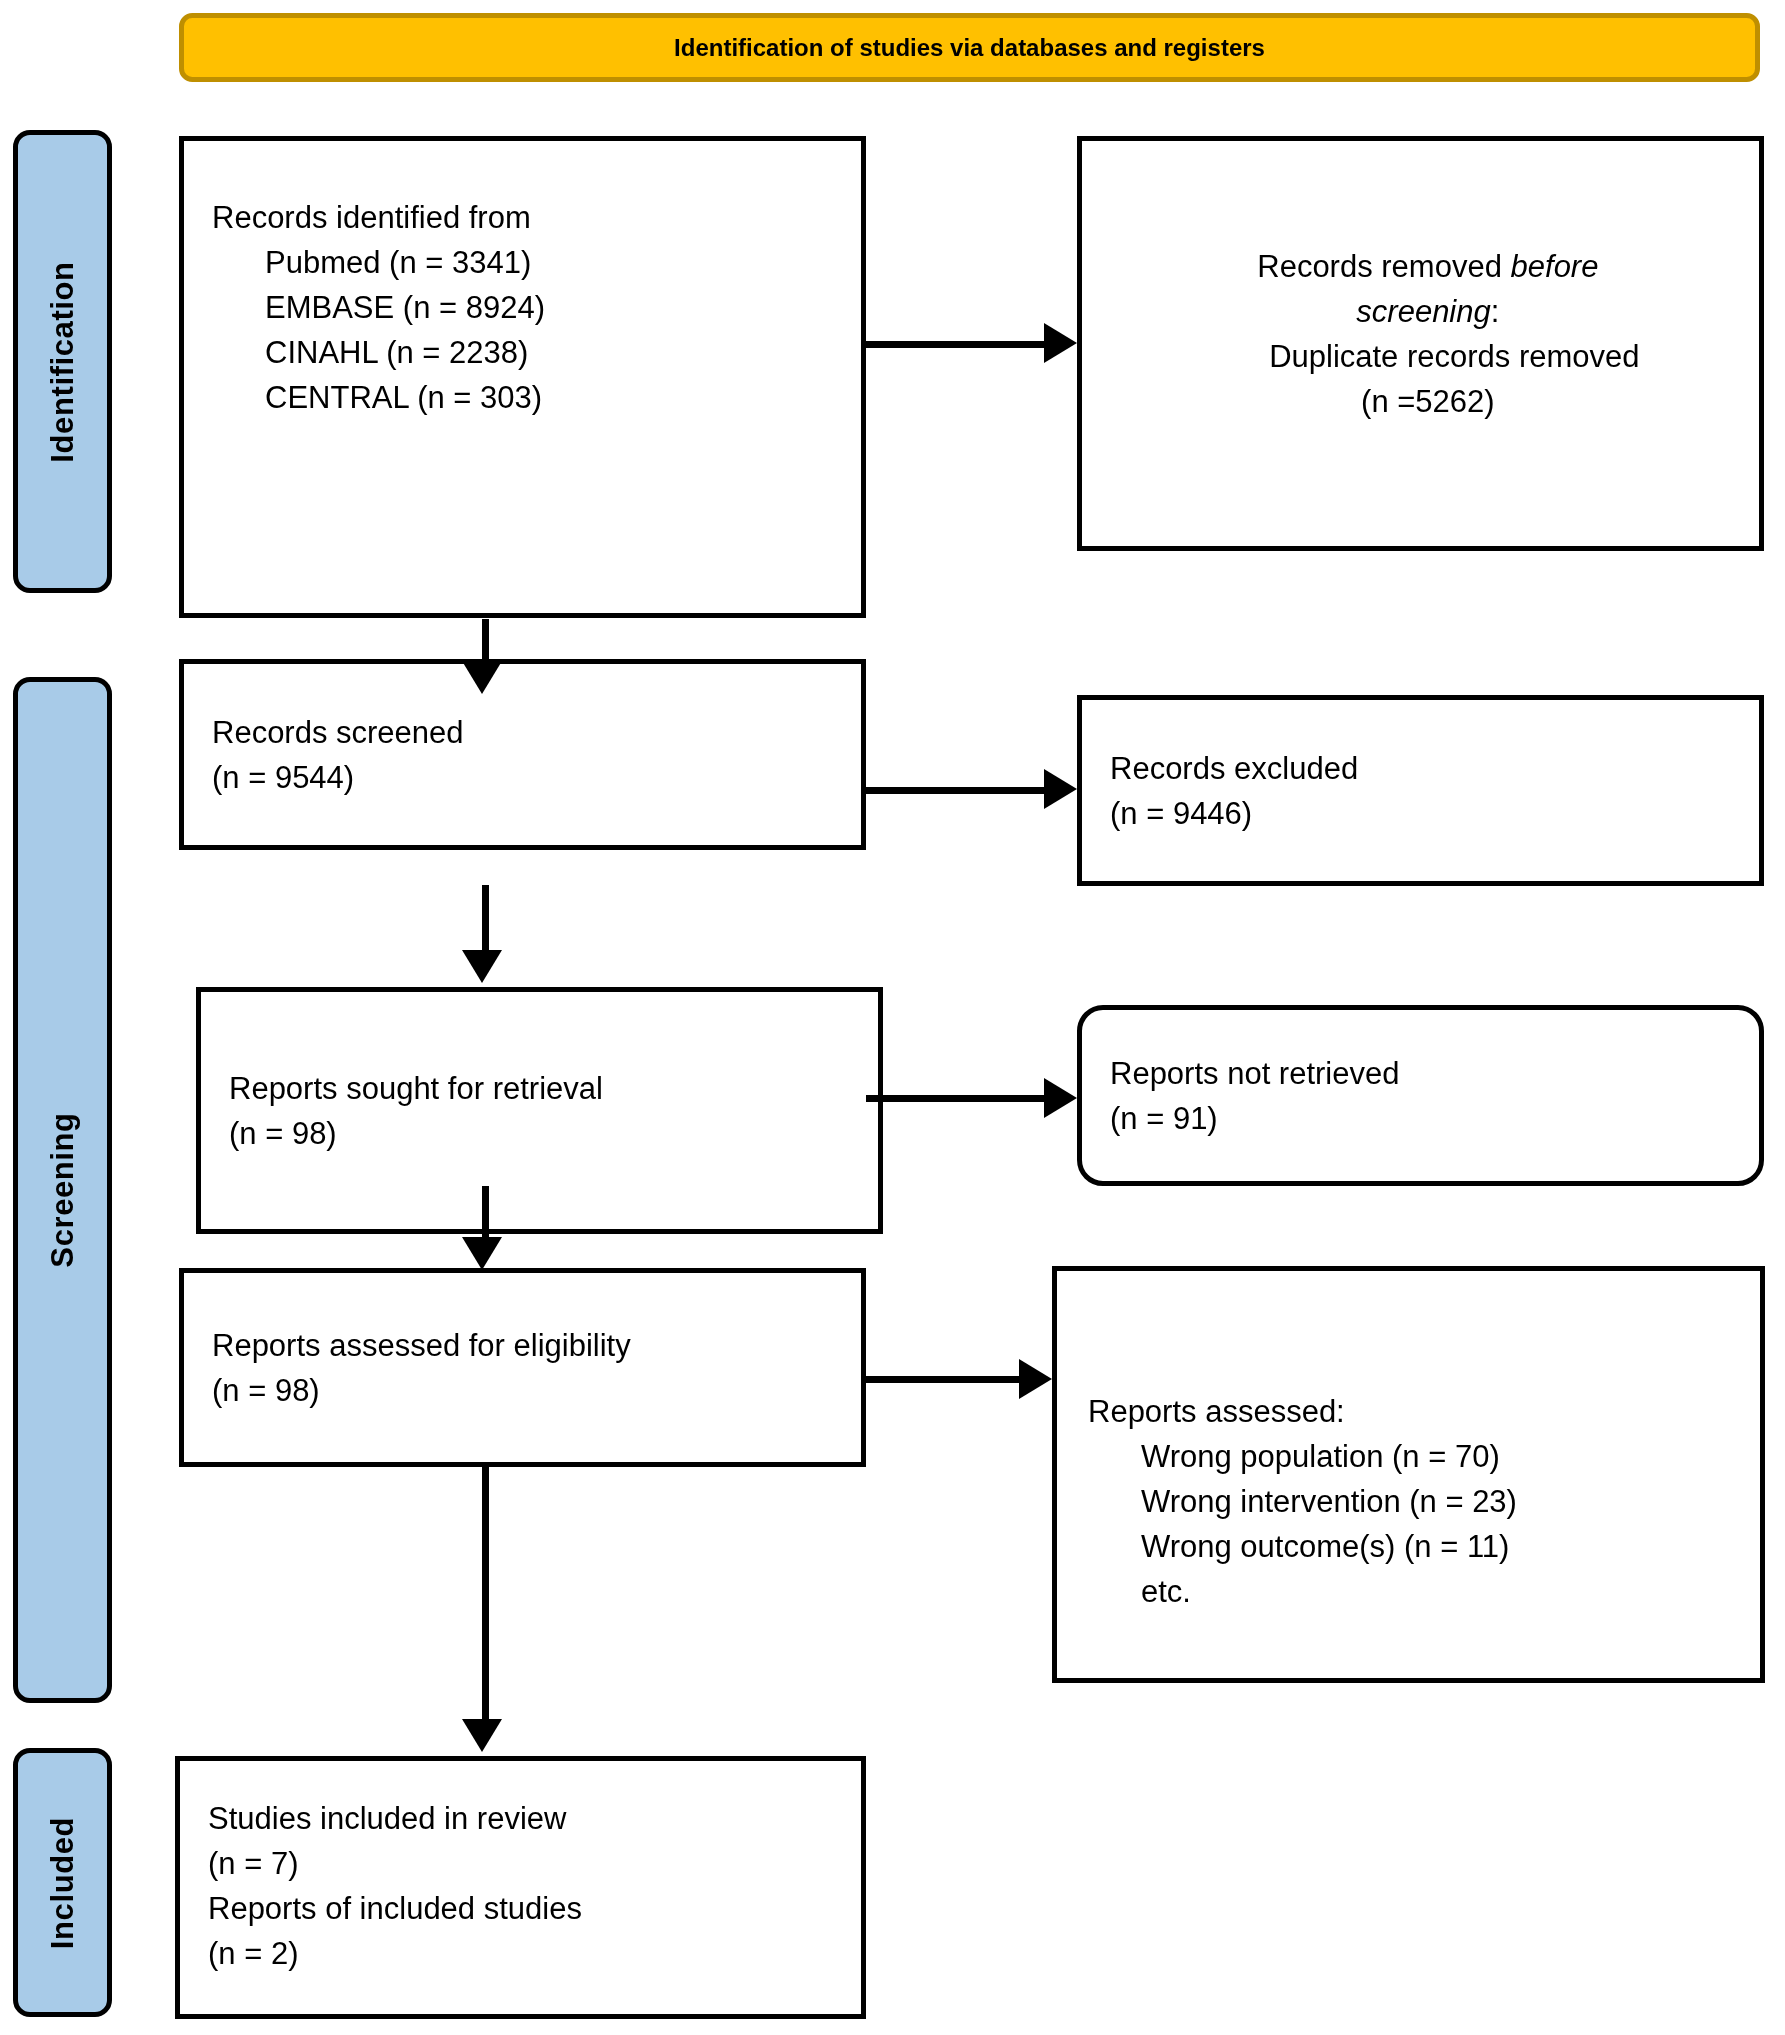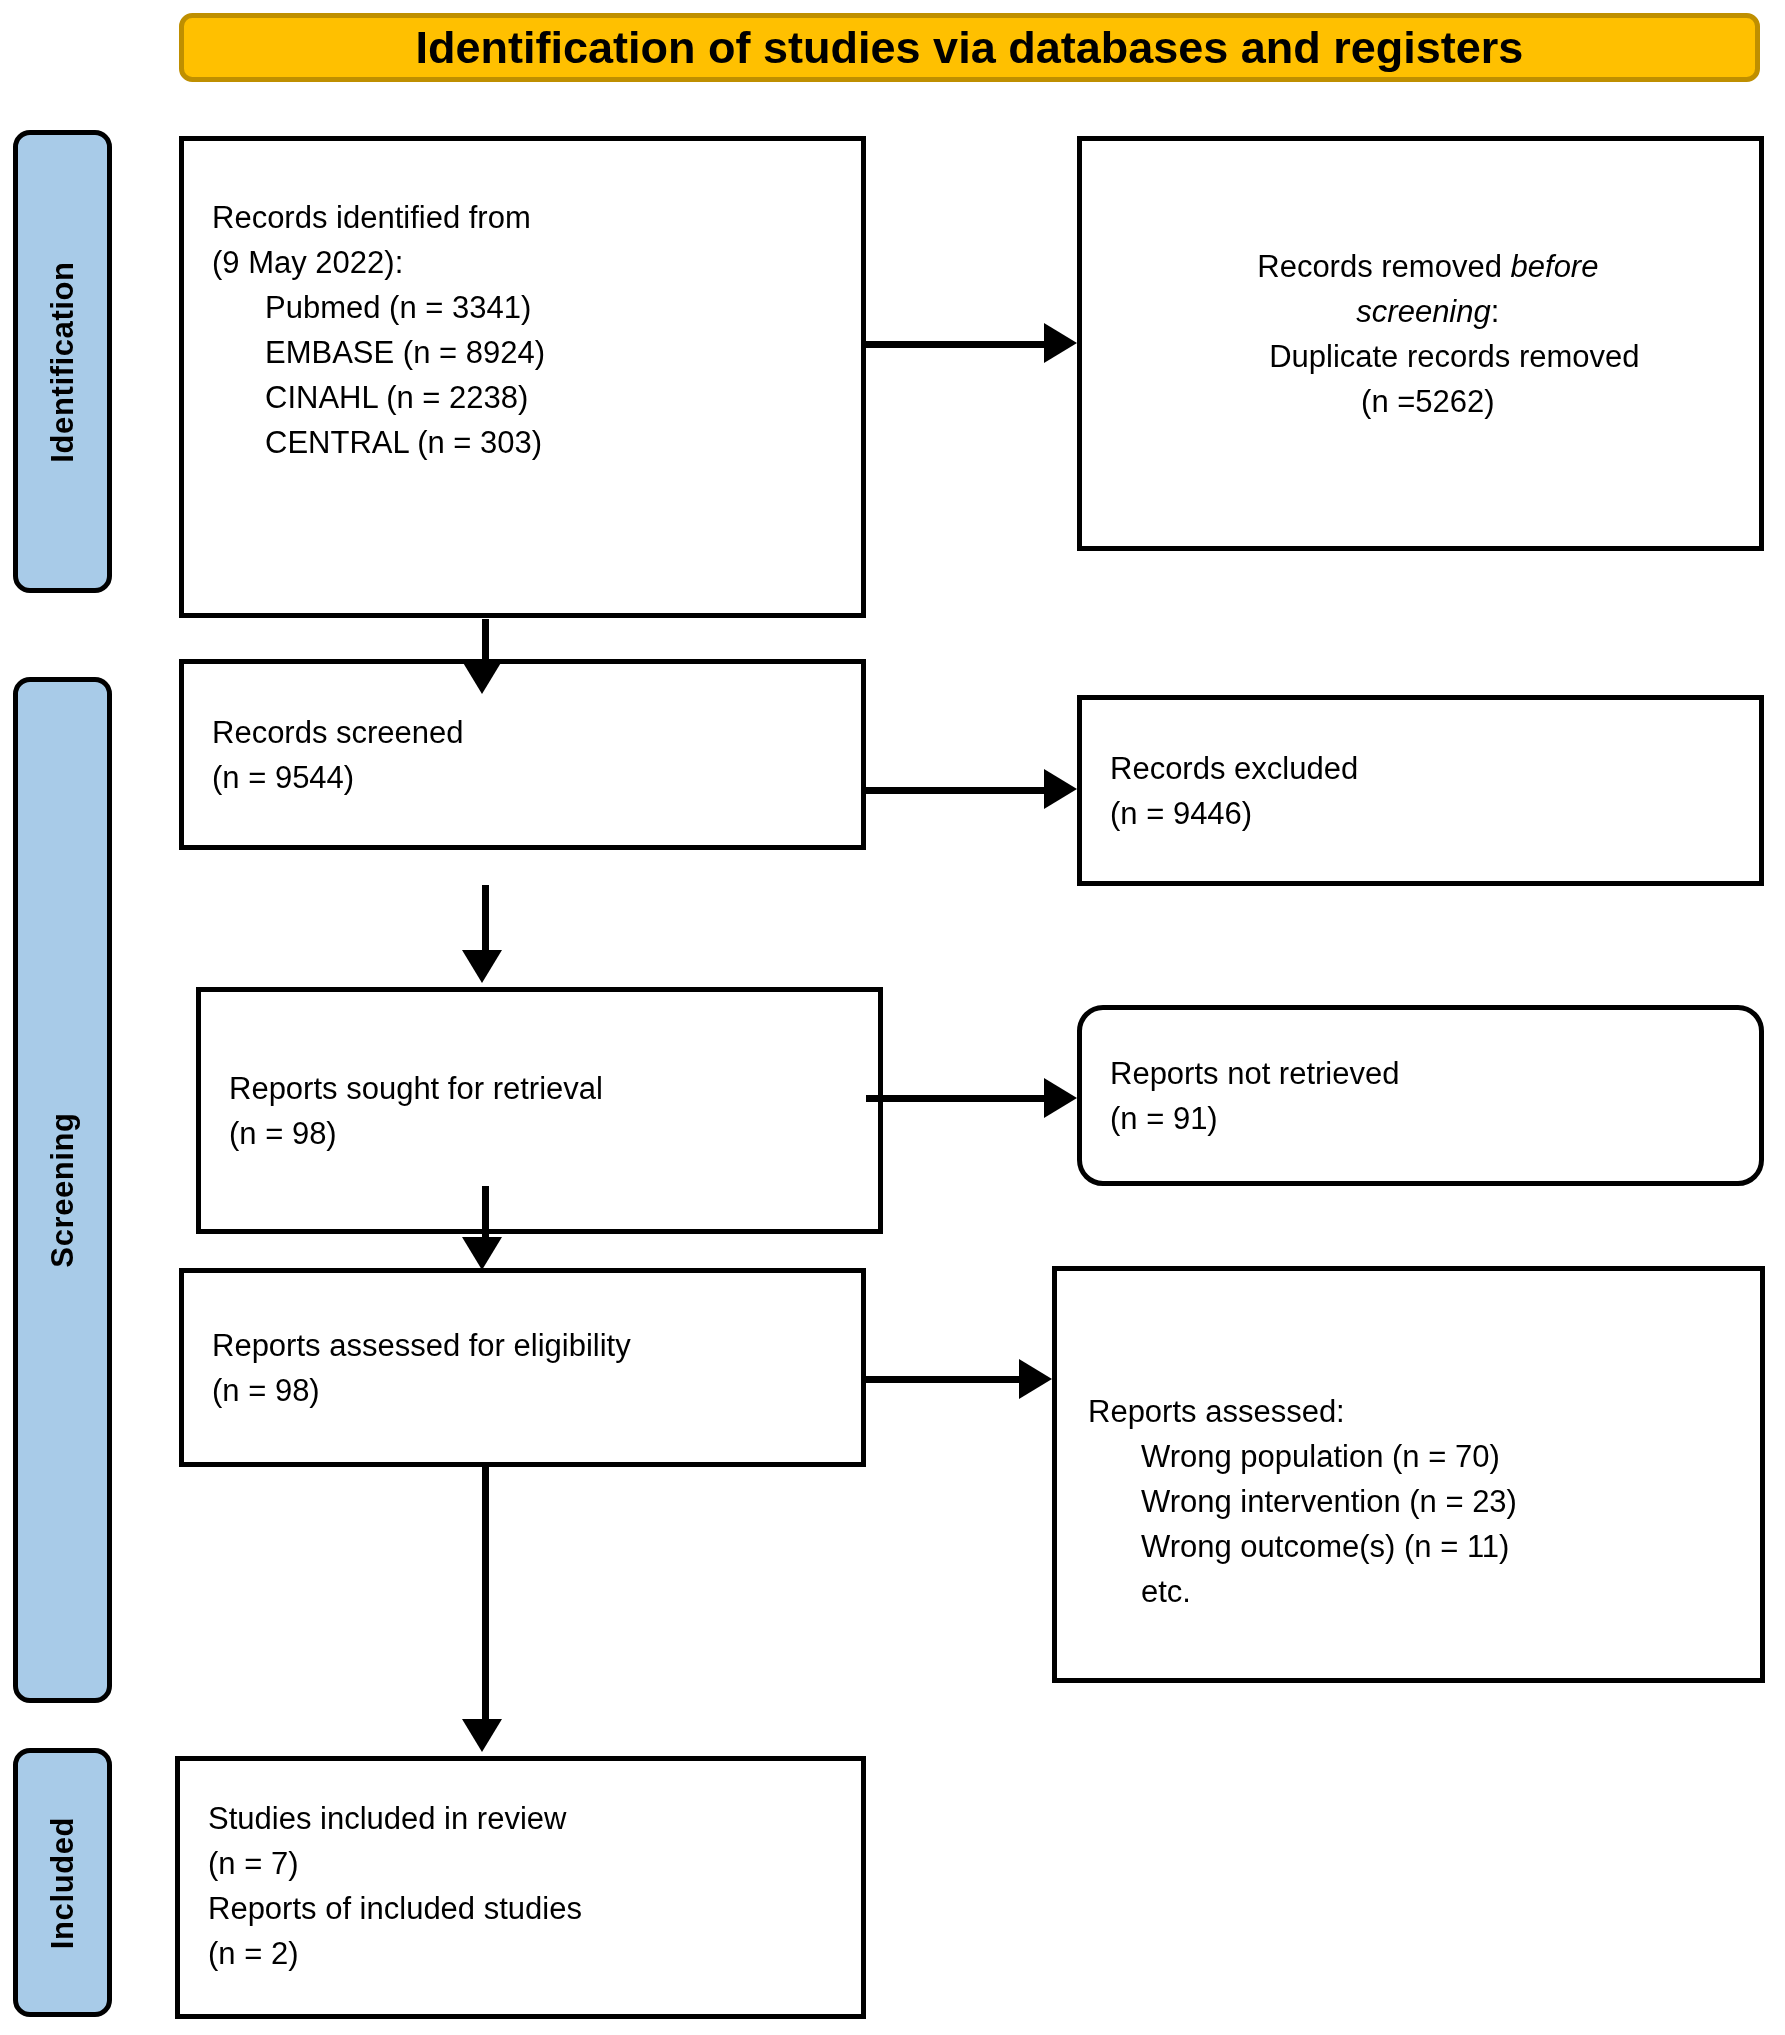--- a/index.html
+++ b/index.html
@@ -28,21 +28,21 @@
     height: 69px;
     background: #FFC000;
     border: 5.4px solid #BF8F00;
     border-radius: 13.3px;
     box-sizing: border-box;
     display: flex;
     align-items: center;
     justify-content: center;
   }
   .banner-text {
-    font-size: 45px;
+    font-size: 24px;
     font-weight: bold;
     color: #000000;
     letter-spacing: 0px;
     white-space: nowrap;
   }
 
   
   .stage {
     position: absolute;
     background: #A8CBE8;
@@ -179,21 +179,20 @@
     <span class="stage-label">Screening</span>
   </div>
 
   <div class="stage" id="stage-included">
     <span class="stage-label">Included</span>
   </div>
 
   <div class="box top-text" id="box-identified">
     <div class="box-inner">
       <div class="box-line">Records identified from</div>
-      <div class="box-line">(9 May 2022):</div>
       <div class="box-line indent">Pubmed (n = 3341)</div>
       <div class="box-line indent">EMBASE (n = 8924)</div>
       <div class="box-line indent">CINAHL (n = 2238)</div>
       <div class="box-line indent">CENTRAL (n = 303)</div>
     </div>
   </div>
 
   <div class="box top-text" id="box-removed">
     <div class="box-inner">
       <div class="box-line"><span>Records removed </span><em>before</em></div>

